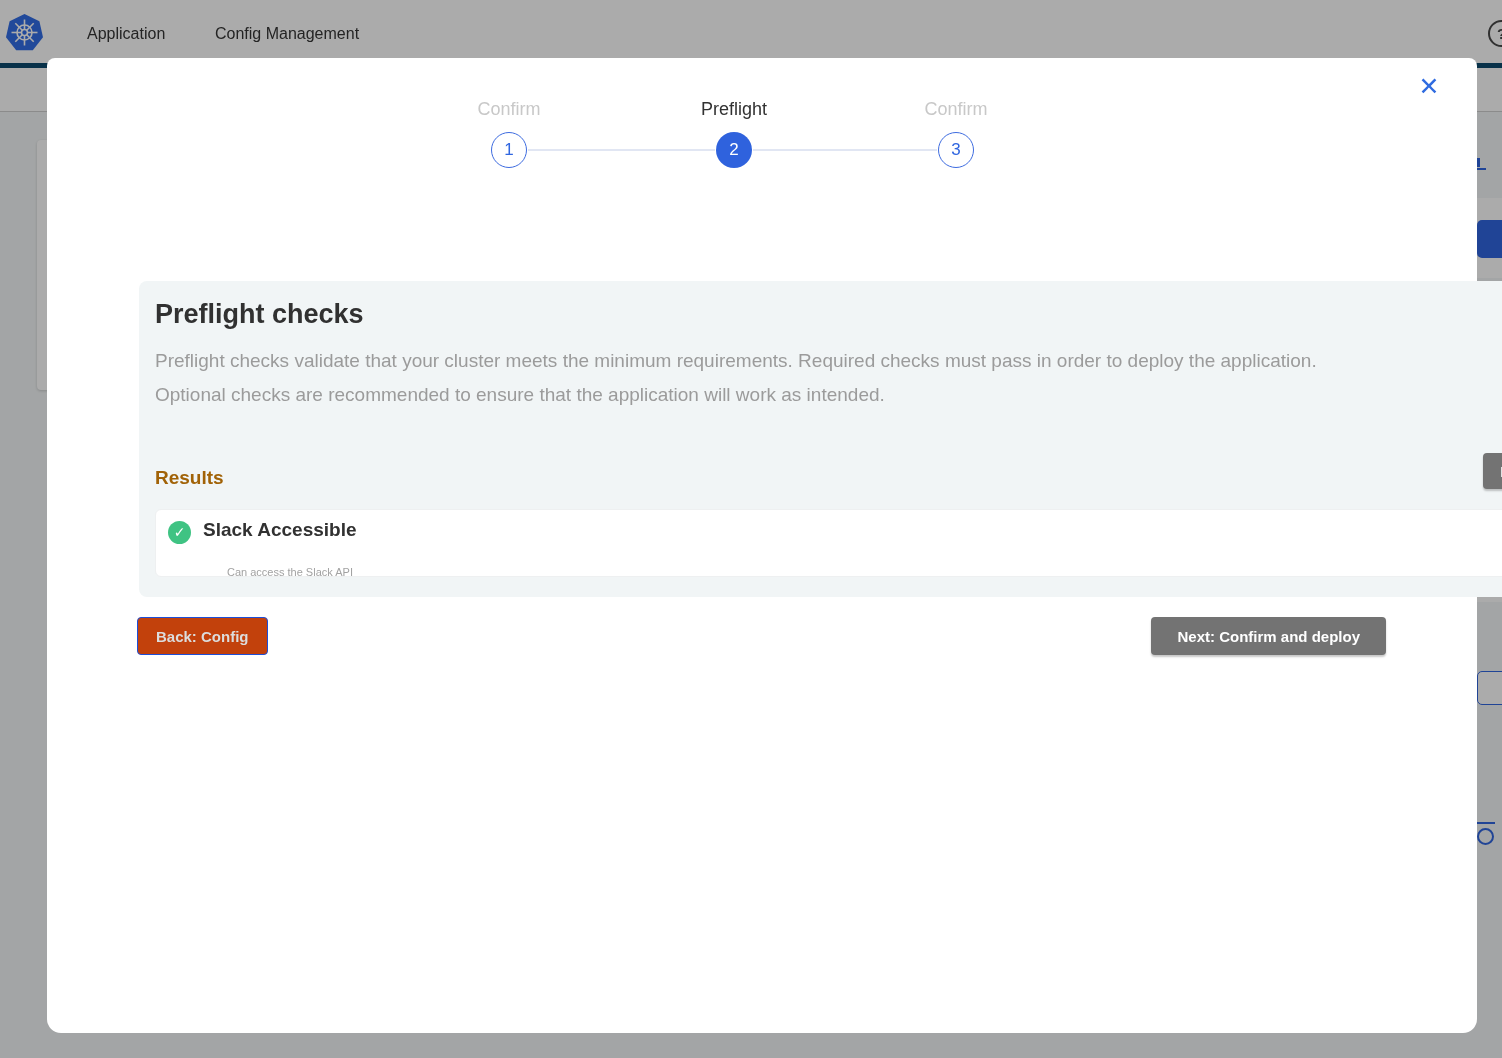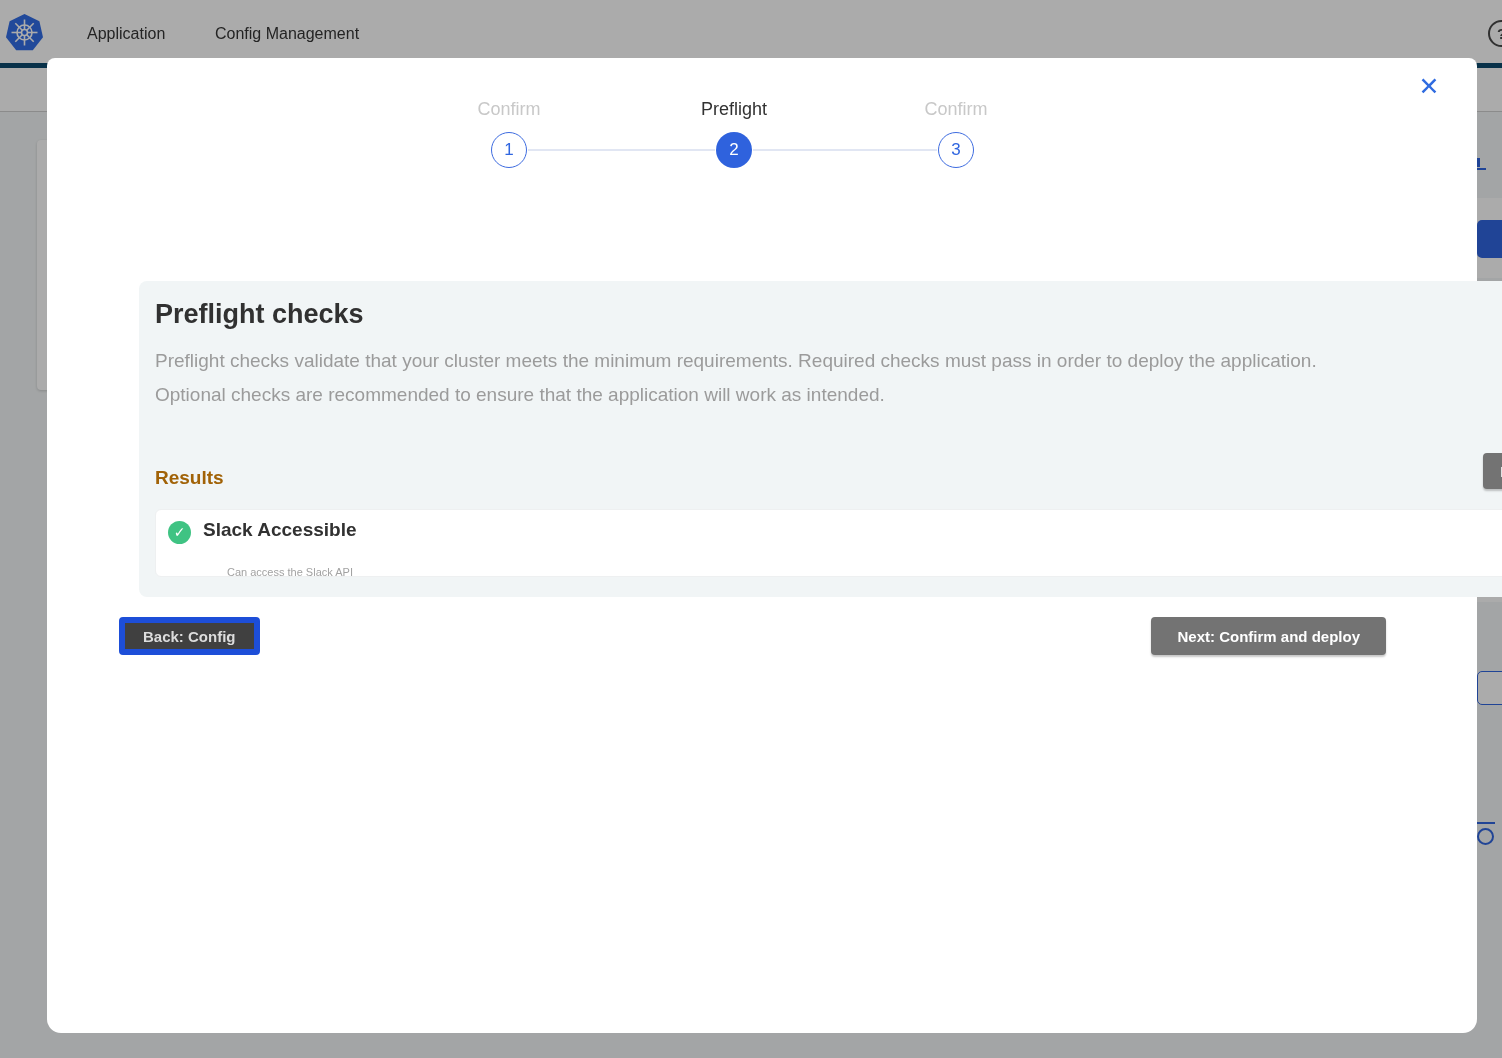--- a/index.html
+++ b/index.html
@@ -71,22 +71,22 @@
   .rerun-btn { position:absolute; right:20px; top:172px; width:83px; height:36px; }
   .result-card { position:absolute; left:16px; right:20px; top:228px; height:68px;
     background:#ffffff; border:1px solid #eef0f1; border-radius:6px; }
   .check-circle { position:absolute; left:12px; top:11px; width:23px; height:23px;
     border-radius:50%; background:#3fc383; color:#ffffff; font-size:14px; font-weight:700;
     text-align:center; line-height:23px; }
   .check-name { position:absolute; left:47px; top:9px; font-size:19px; font-weight:700; color:#313131; }
   .check-detail { position:absolute; left:47px; top:56px; font-size:11px; color:#a2a2a2;margin-left:24px; }
 
   
-  .back-btn { position:absolute; left:72px; top:559px; height:38px; padding:0 18px;
-    background:#404040; border:6px solid #1d4ed8; border-radius:4px;
+  .back-btn { position:absolute; left:90px; top:559px; height:38px; padding:0 18px;
+    background:#c2410c; border:1px solid #1d4ed8; border-radius:4px;
     font-size:15px; font-weight:700; color:#dcdcdc; cursor:default;
     font-family:"Liberation Sans",sans-serif; }
   .next-btn { position:absolute; right:91px; top:559px; height:38px; padding:0 26px; }
 </style>
 </head>
 <body>
 
 <div class="nav">
   <svg class="k8s-logo" viewBox="0 0 37 41">
     <polygon points="18.5,1 33.4,8.2 37,24.3 26.8,37.2 10.2,37.2 0,24.3 3.6,8.2" fill="#326de6"></polygon>

